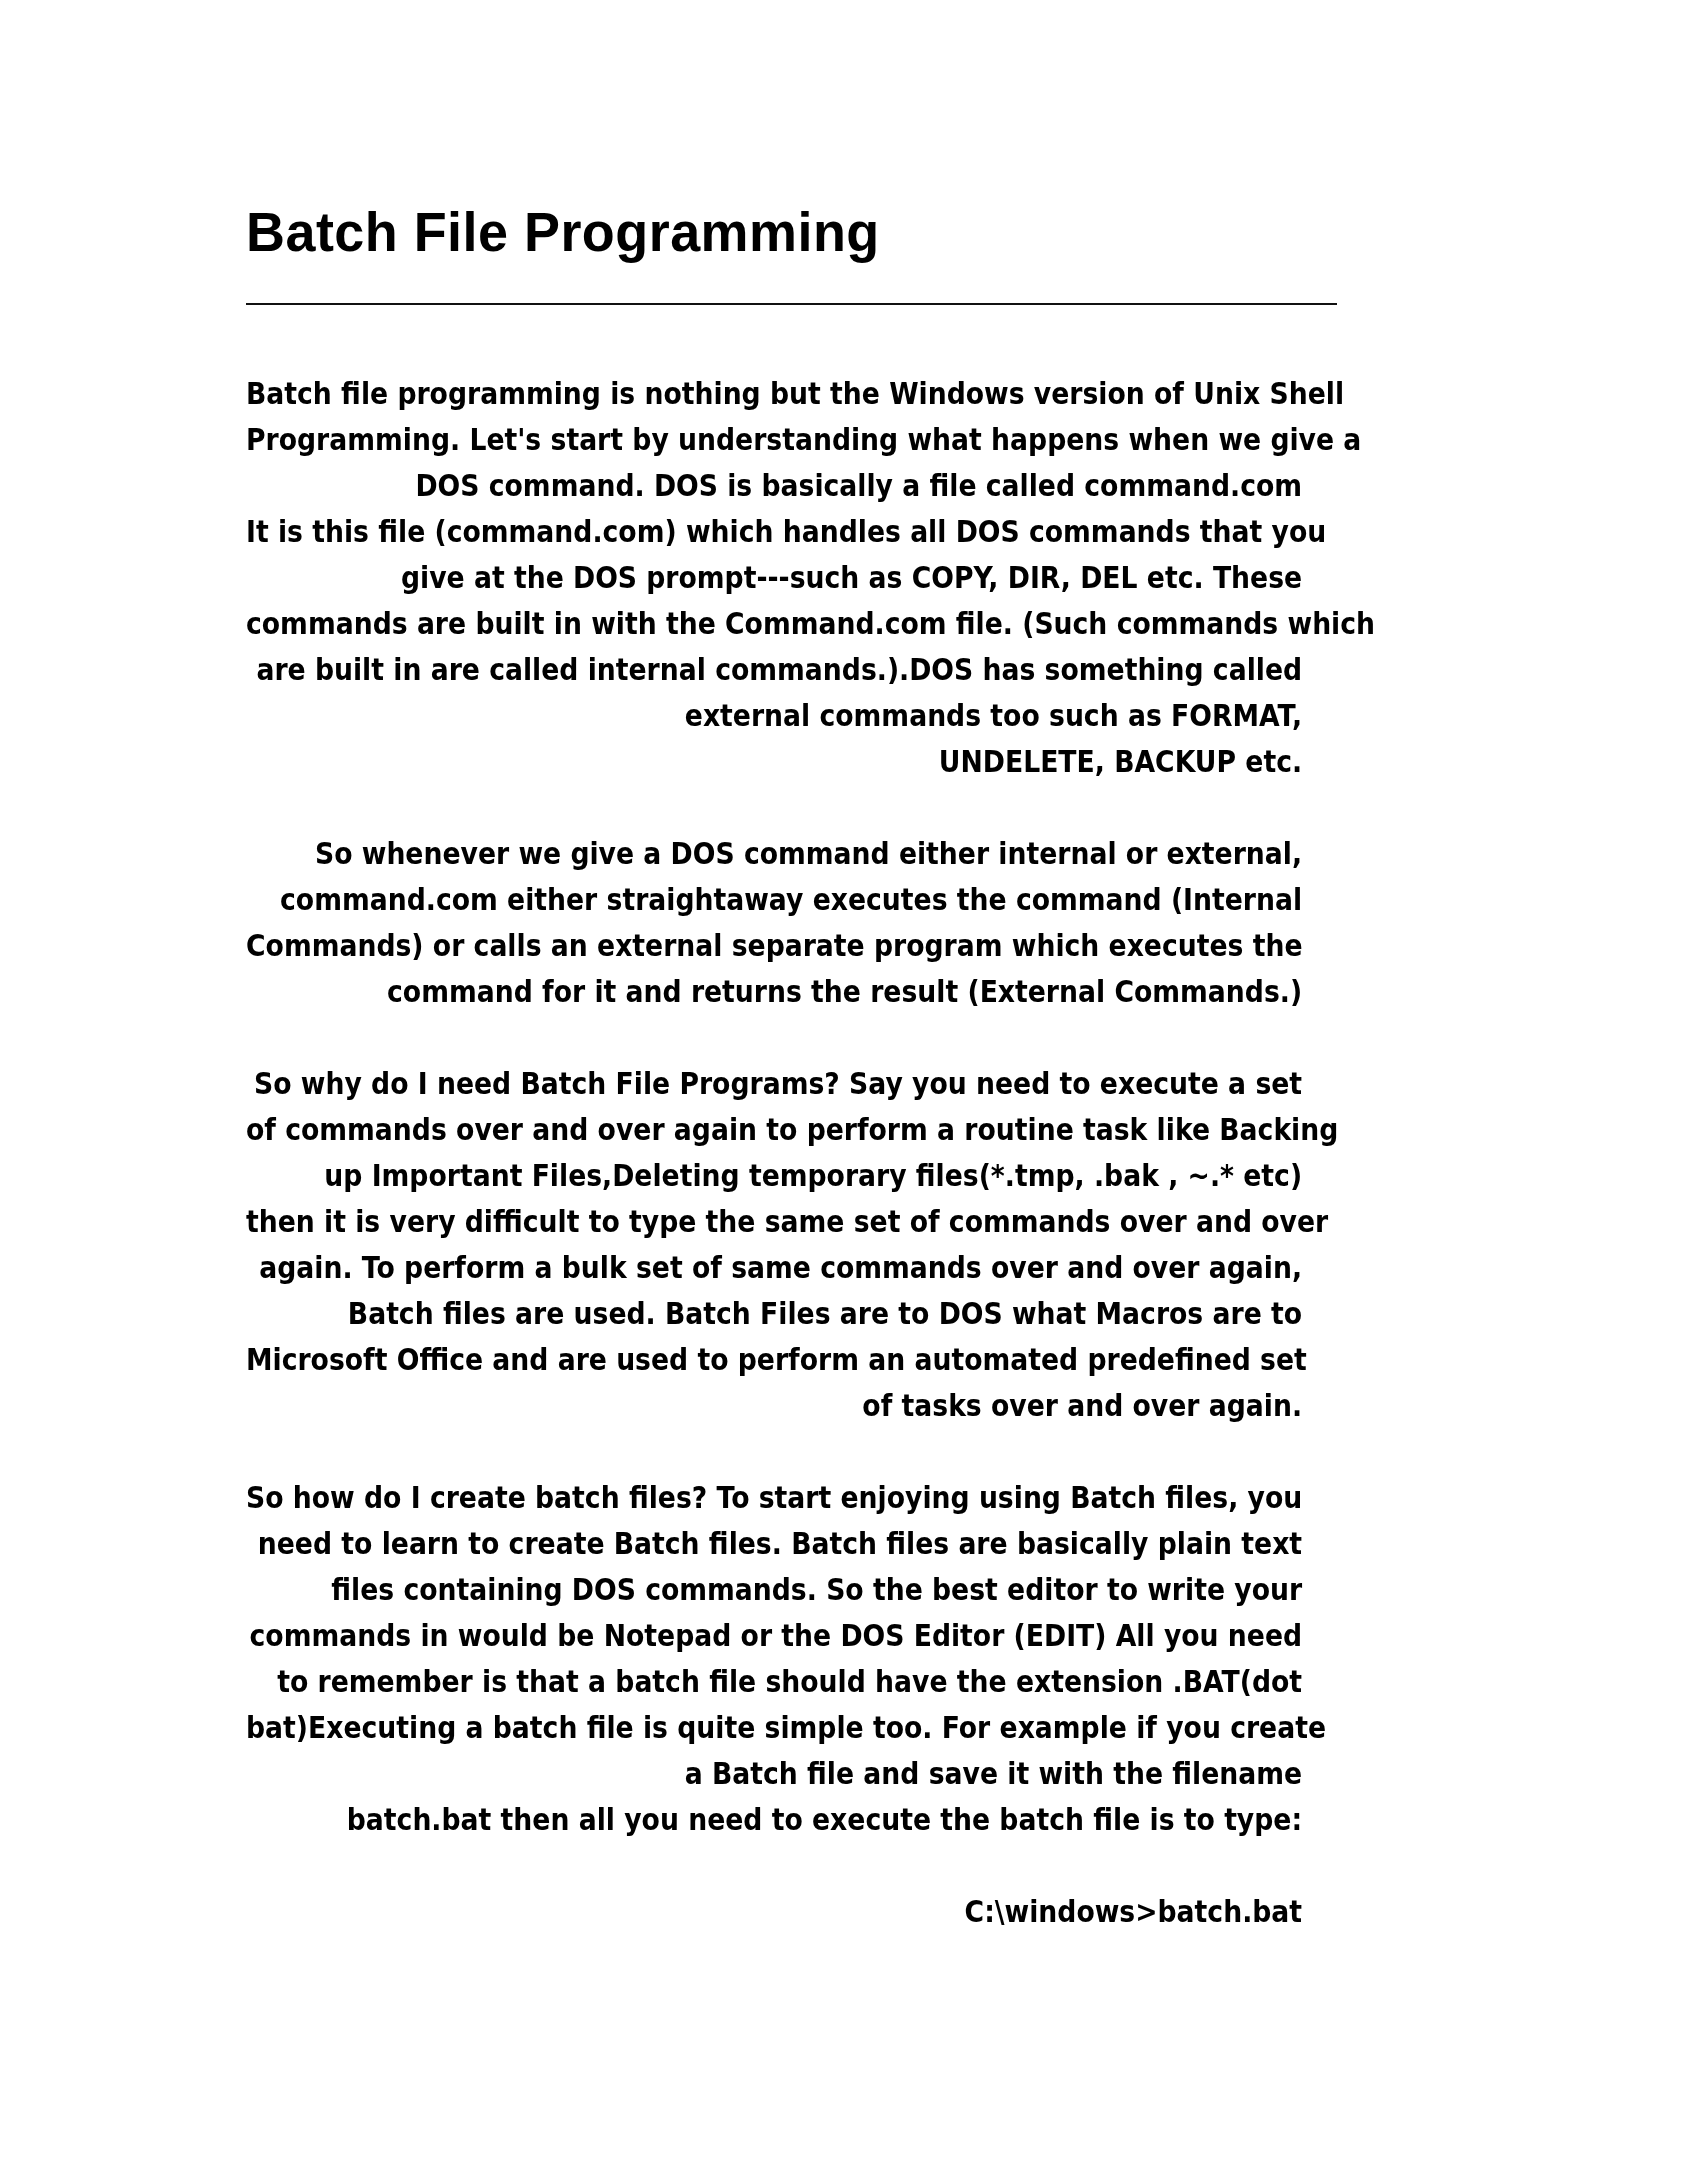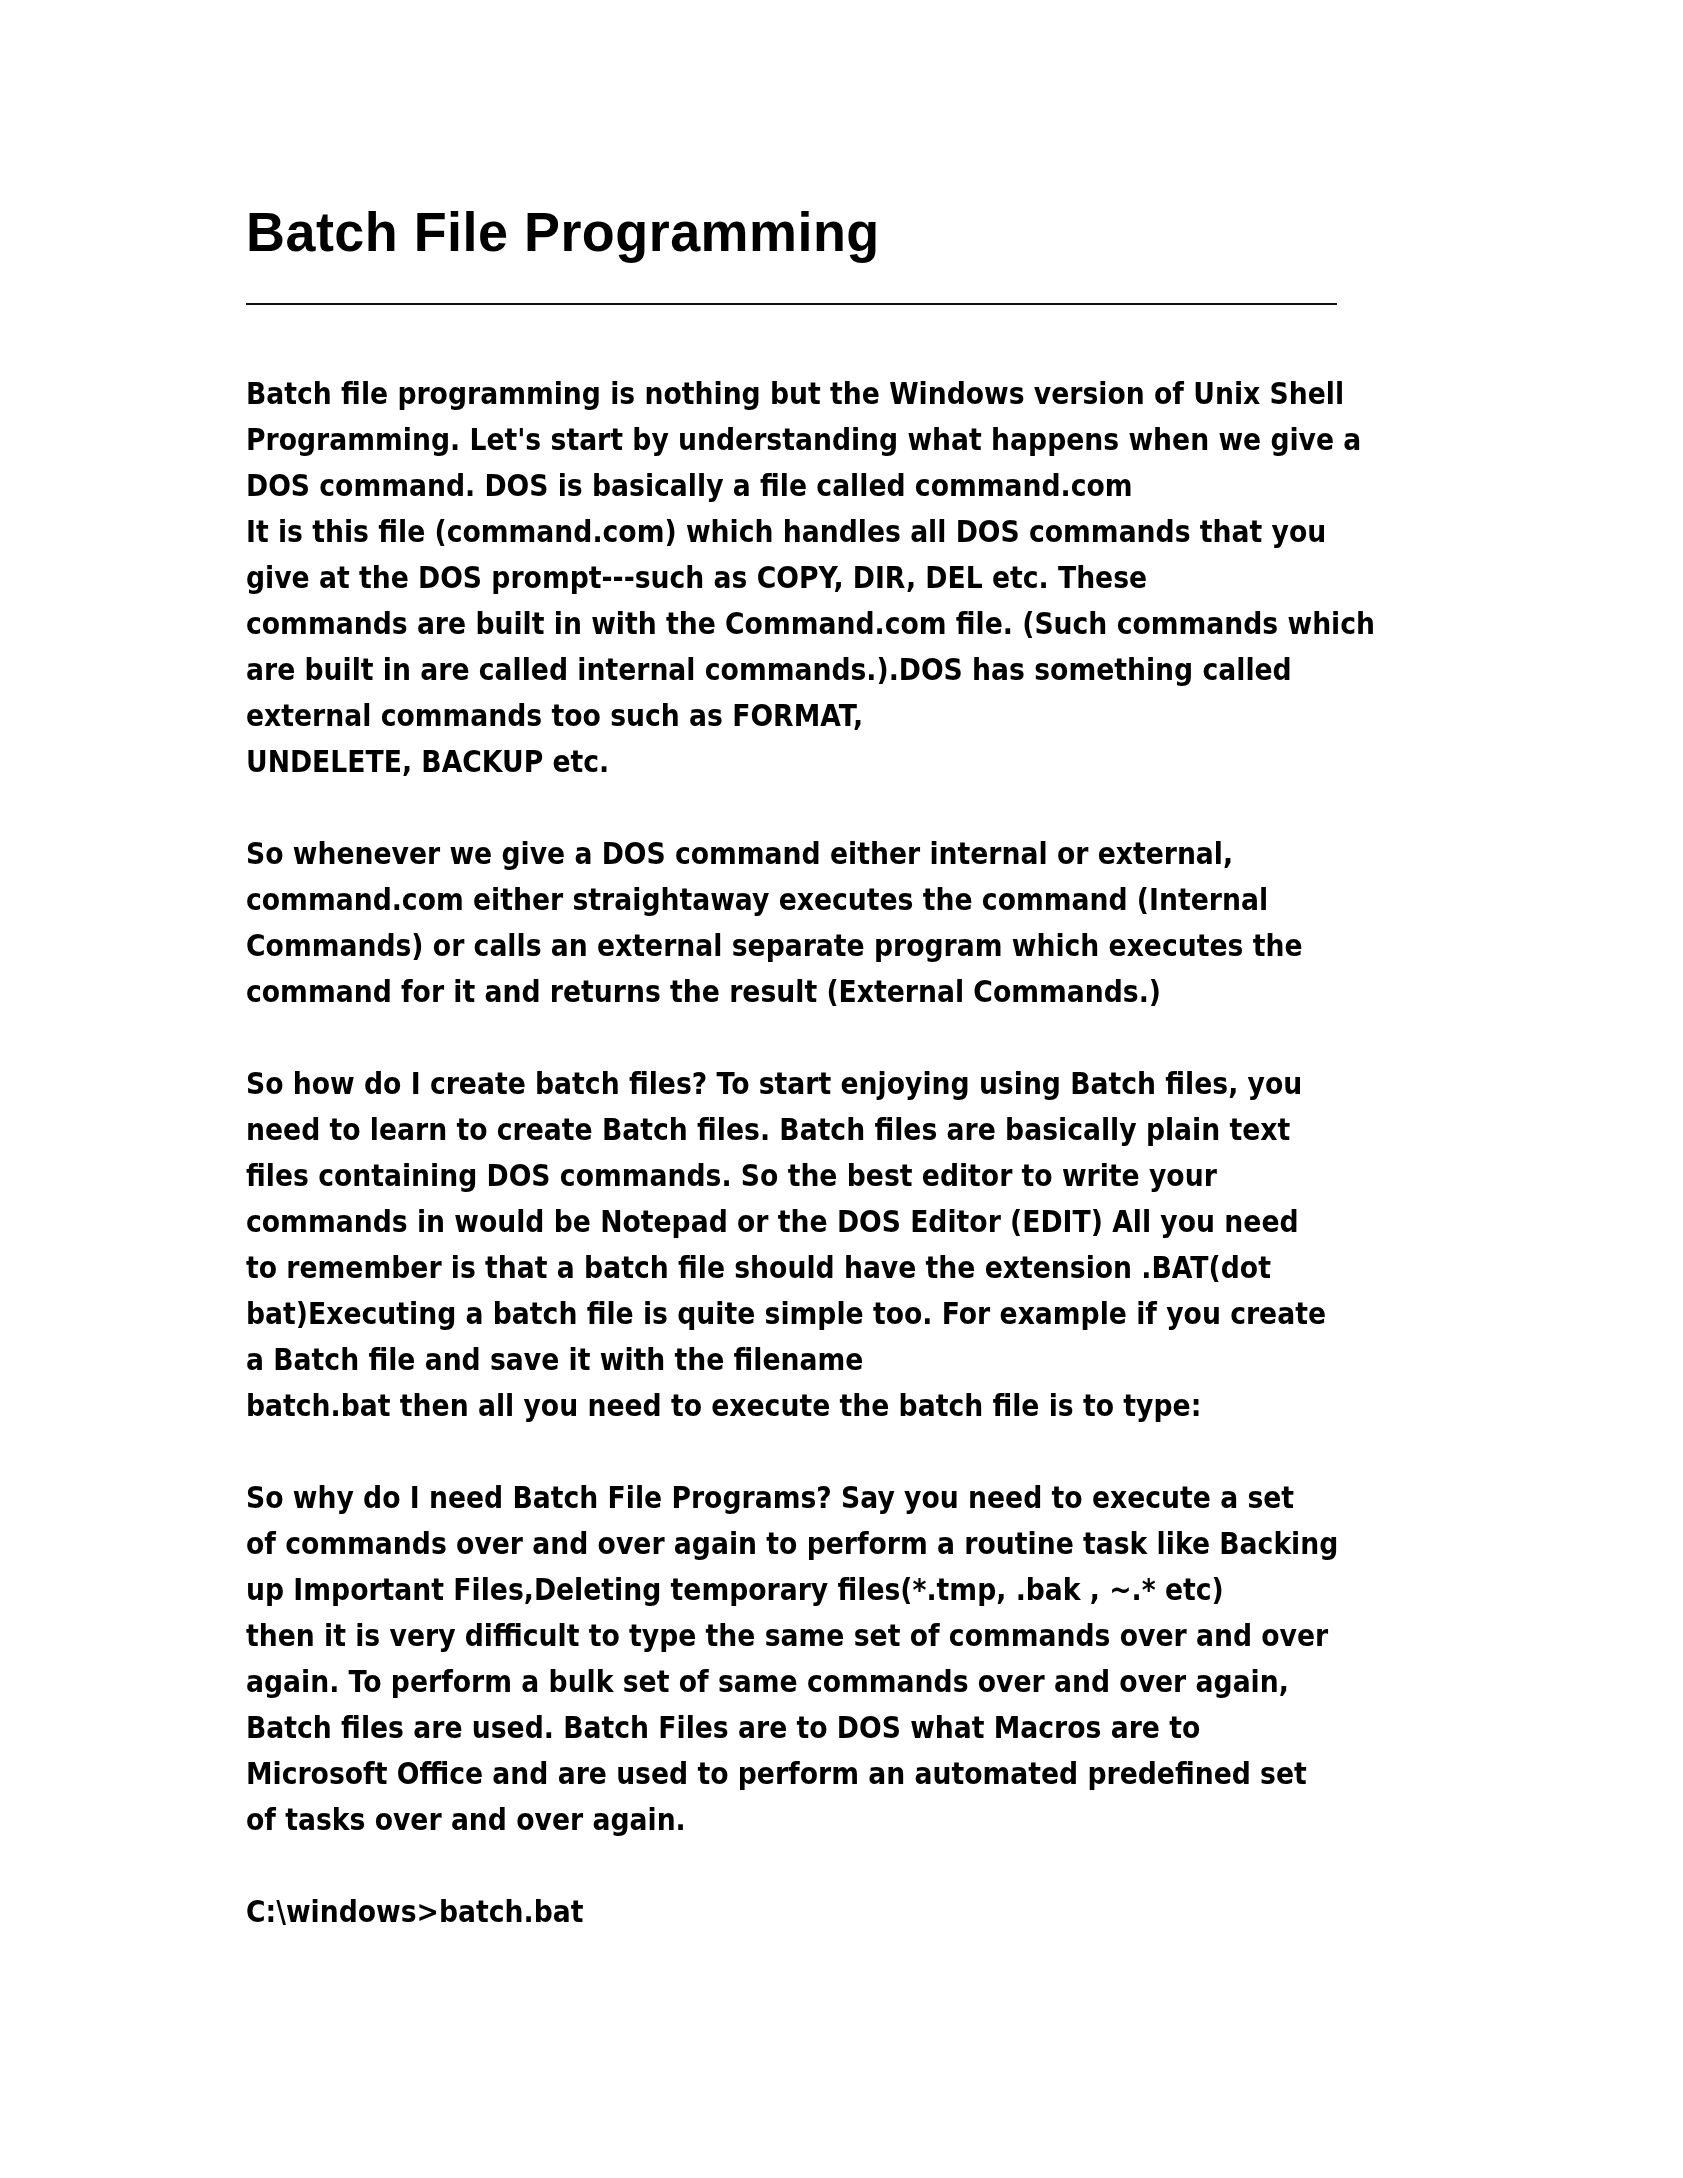--- a/index.html
+++ b/index.html
@@ -44,20 +44,21 @@
     }
     .body-text {
       position: absolute;
       left: 0;
       top: 370px;
       width: 1228px;
       font-family: "DejaVu Sans", "Liberation Sans", sans-serif;
       font-weight: bold;
       font-size: 31px;
       line-height: 46px;
+      text-align: right;
     }
     .line {
       display: block;
       white-space: nowrap;
       height: 46px;
       transform: scaleX(0.86);
       transform-origin: left center;
     }
     .para {
       margin: 0 0 46px 0;
@@ -94,38 +95,38 @@
     </div>
 
     <div class="para">
       <span class="line">So whenever we give a DOS command either internal or external,</span>
       <span class="line">command.com either straightaway executes the command (Internal</span>
       <span class="line">Commands) or calls an external separate program which executes the</span>
       <span class="line">command for it and returns the result (External Commands.)</span>
     </div>
 
     <div class="para">
+      <span class="line">So why do I need Batch File Programs? Say you need to execute a set</span>
+      <span class="line">of commands over and over again to perform a routine task like Backing</span>
+      <span class="line">up Important Files,Deleting temporary files(*.tmp, .bak , ~.* etc)</span>
+      <span class="line">then it is very difficult to type the same set of commands over and over</span>
+      <span class="line">again. To perform a bulk set of same commands over and over again,</span>
+      <span class="line">Batch files are used. Batch Files are to DOS what Macros are to</span>
+      <span class="line">Microsoft Office and are used to perform an automated predefined set</span>
+      <span class="line">of tasks over and over again.</span>
+    </div>
+
+    <div class="para">
       <span class="line">So how do I create batch files? To start enjoying using Batch files, you</span>
       <span class="line">need to learn to create Batch files. Batch files are basically plain text</span>
       <span class="line">files containing DOS commands. So the best editor to write your</span>
       <span class="line">commands in would be Notepad or the DOS Editor (EDIT) All you need</span>
       <span class="line">to remember is that a batch file should have the extension .BAT(dot</span>
       <span class="line">bat)Executing a batch file is quite simple too. For example if you create</span>
       <span class="line">a Batch file and save it with the filename</span>
       <span class="line">batch.bat then all you need to execute the batch file is to type:</span>
     </div>
 
-    <div class="para">
-      <span class="line">So why do I need Batch File Programs? Say you need to execute a set</span>
-      <span class="line">of commands over and over again to perform a routine task like Backing</span>
-      <span class="line">up Important Files,Deleting temporary files(*.tmp, .bak , ~.* etc)</span>
-      <span class="line">then it is very difficult to type the same set of commands over and over</span>
-      <span class="line">again. To perform a bulk set of same commands over and over again,</span>
-      <span class="line">Batch files are used. Batch Files are to DOS what Macros are to</span>
-      <span class="line">Microsoft Office and are used to perform an automated predefined set</span>
-      <span class="line">of tasks over and over again.</span>
-    </div>
-
     <span class="cmd-line">C:\windows&gt;batch.bat</span>
 
   </div>
 </div>
 
 
 </body></html>

